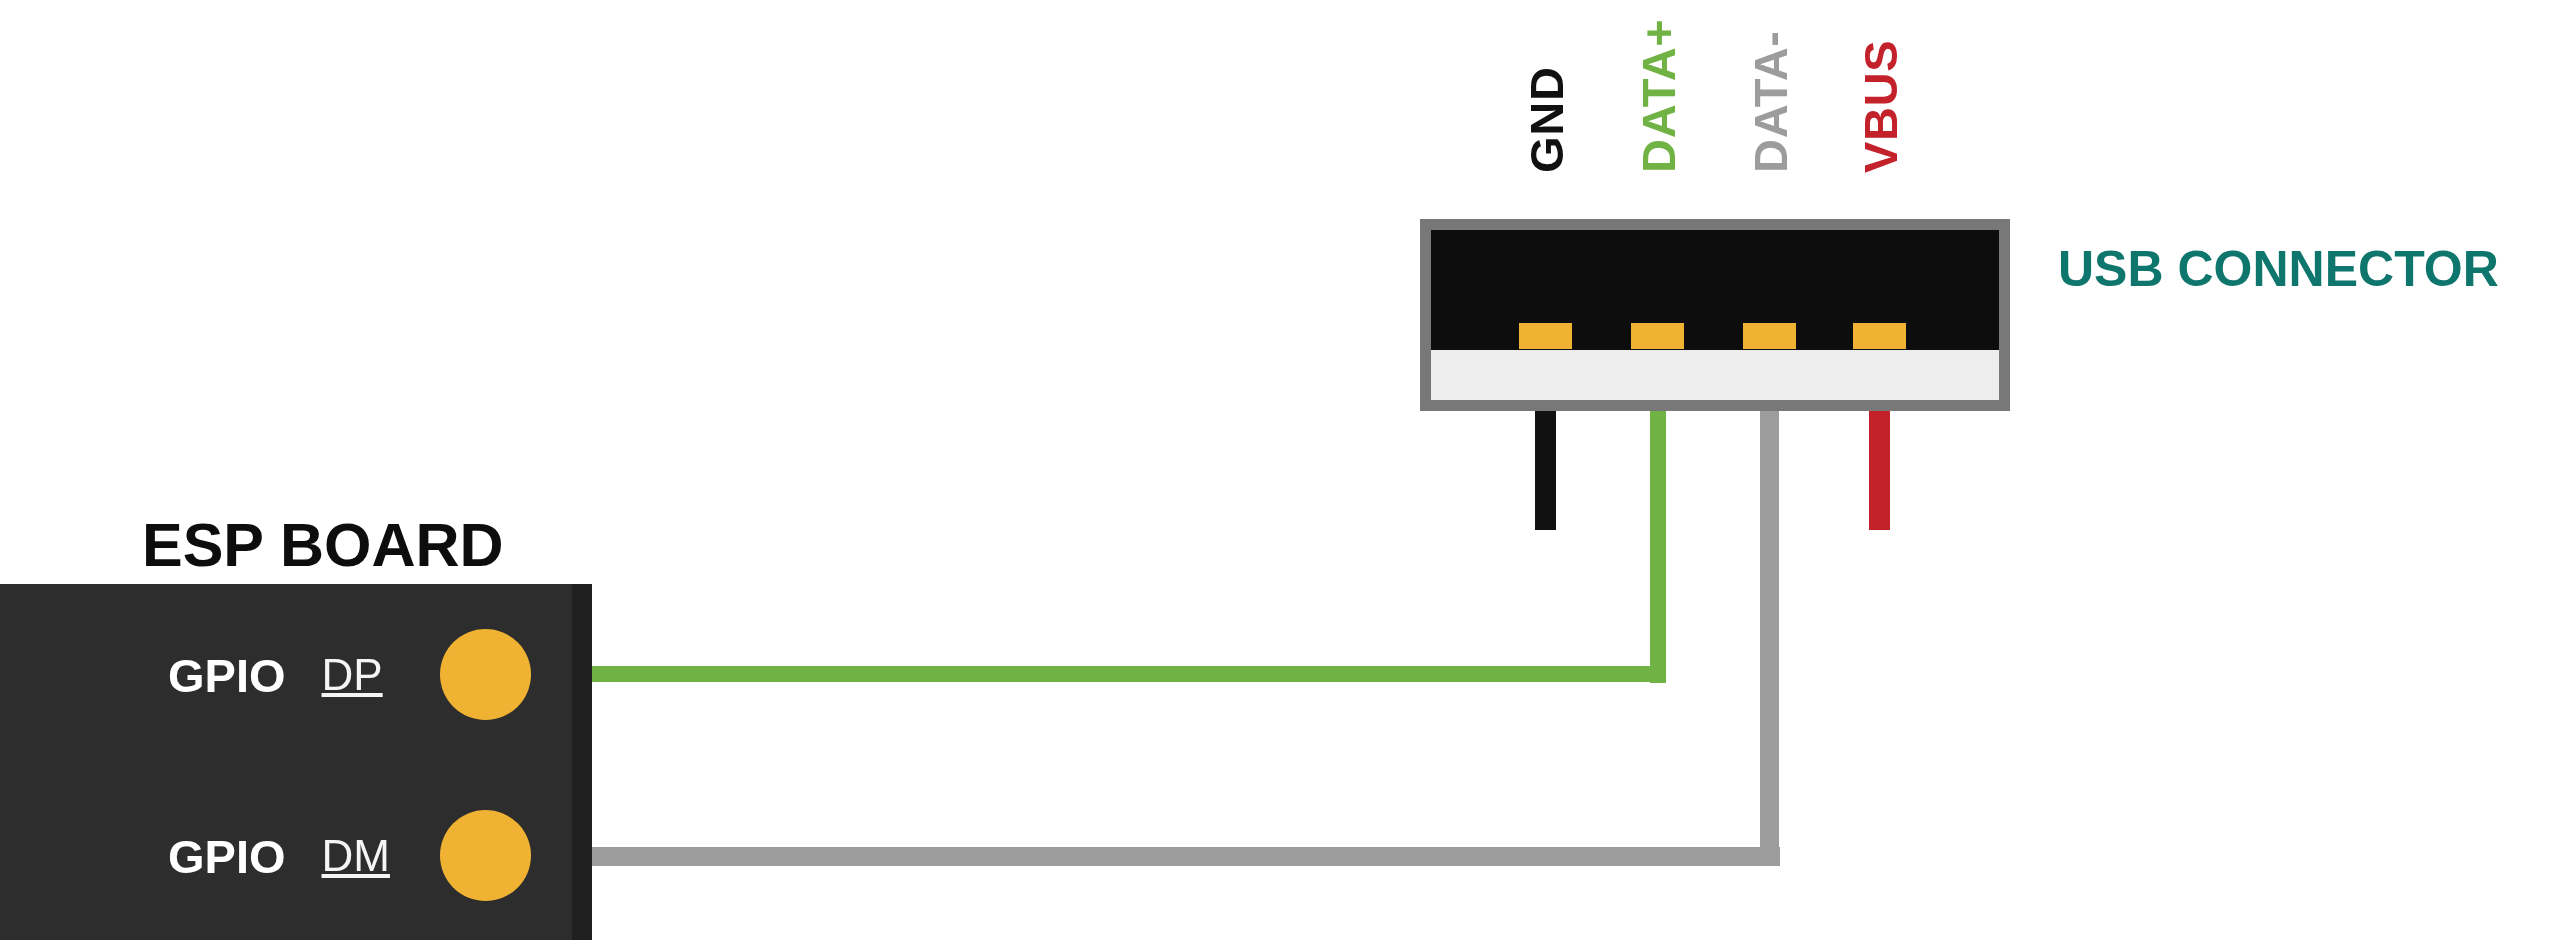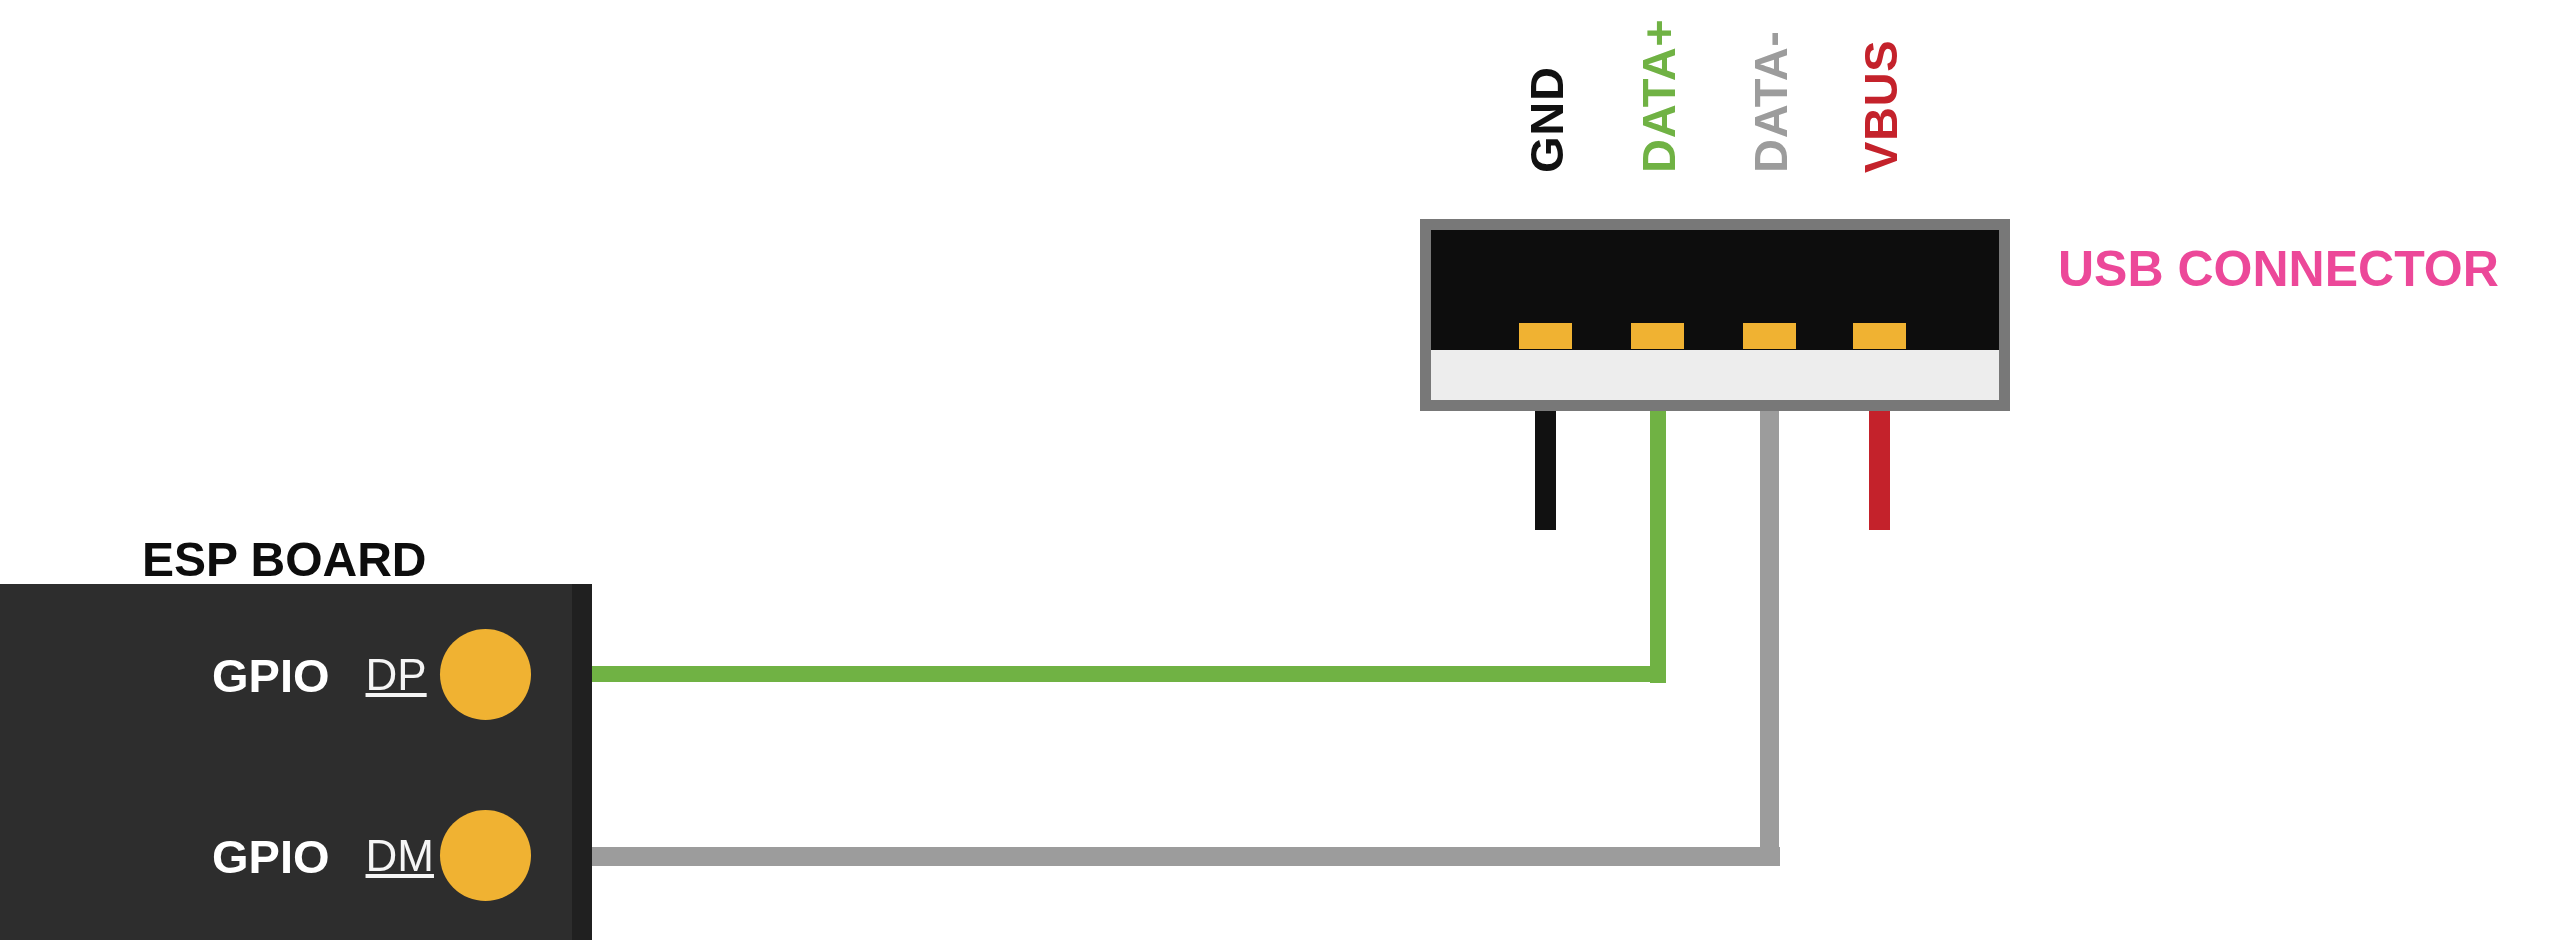--- a/index.html
+++ b/index.html
@@ -54,53 +54,52 @@
   .wire-green { background: #70b244; }
   .wire-gray  { background: #9c9c9c; }
   .wire-red   { background: #c4222b; }
 
   .usb-caption {
     position: absolute;
     left: 2058px; top: 235px;
     font-weight: 700;
     font-size: 50px;
     line-height: 68px;
-    color: #ec4899;
+    color: #0f766e;
     white-space: nowrap;
   }
 
   .esp-board {
     position: absolute;
     left: 0; top: 584px;
     width: 592px; height: 357px;
     background: #2d2d2d;
   }
   .esp-board-edge {
     position: absolute;
     right: 0; top: 0;
     width: 20px; height: 100%;
     background: #202020;
   }
   .esp-title {
     position: absolute;
-    left: 142px; top: 532px;
+    left: 142px; top: 510px;
     font-weight: 700;
-    font-size: 48px;
+    font-size: 61px;
     color: #0d0d0d;
     white-space: nowrap;
   }
   .pin-row {
     position: absolute;
     left: 168px;
     height: 66px;
     display: flex;
     align-items: center;
     gap: 36px;
     white-space: nowrap;
-    margin-left: 44px;
   }
   .pin-row .port {
     font-weight: 700;
     font-size: 47px;
     color: #ffffff;
   }
   .pin-row .name {
     font-weight: 400;
     font-size: 44px;
     color: #f5f5f5;

